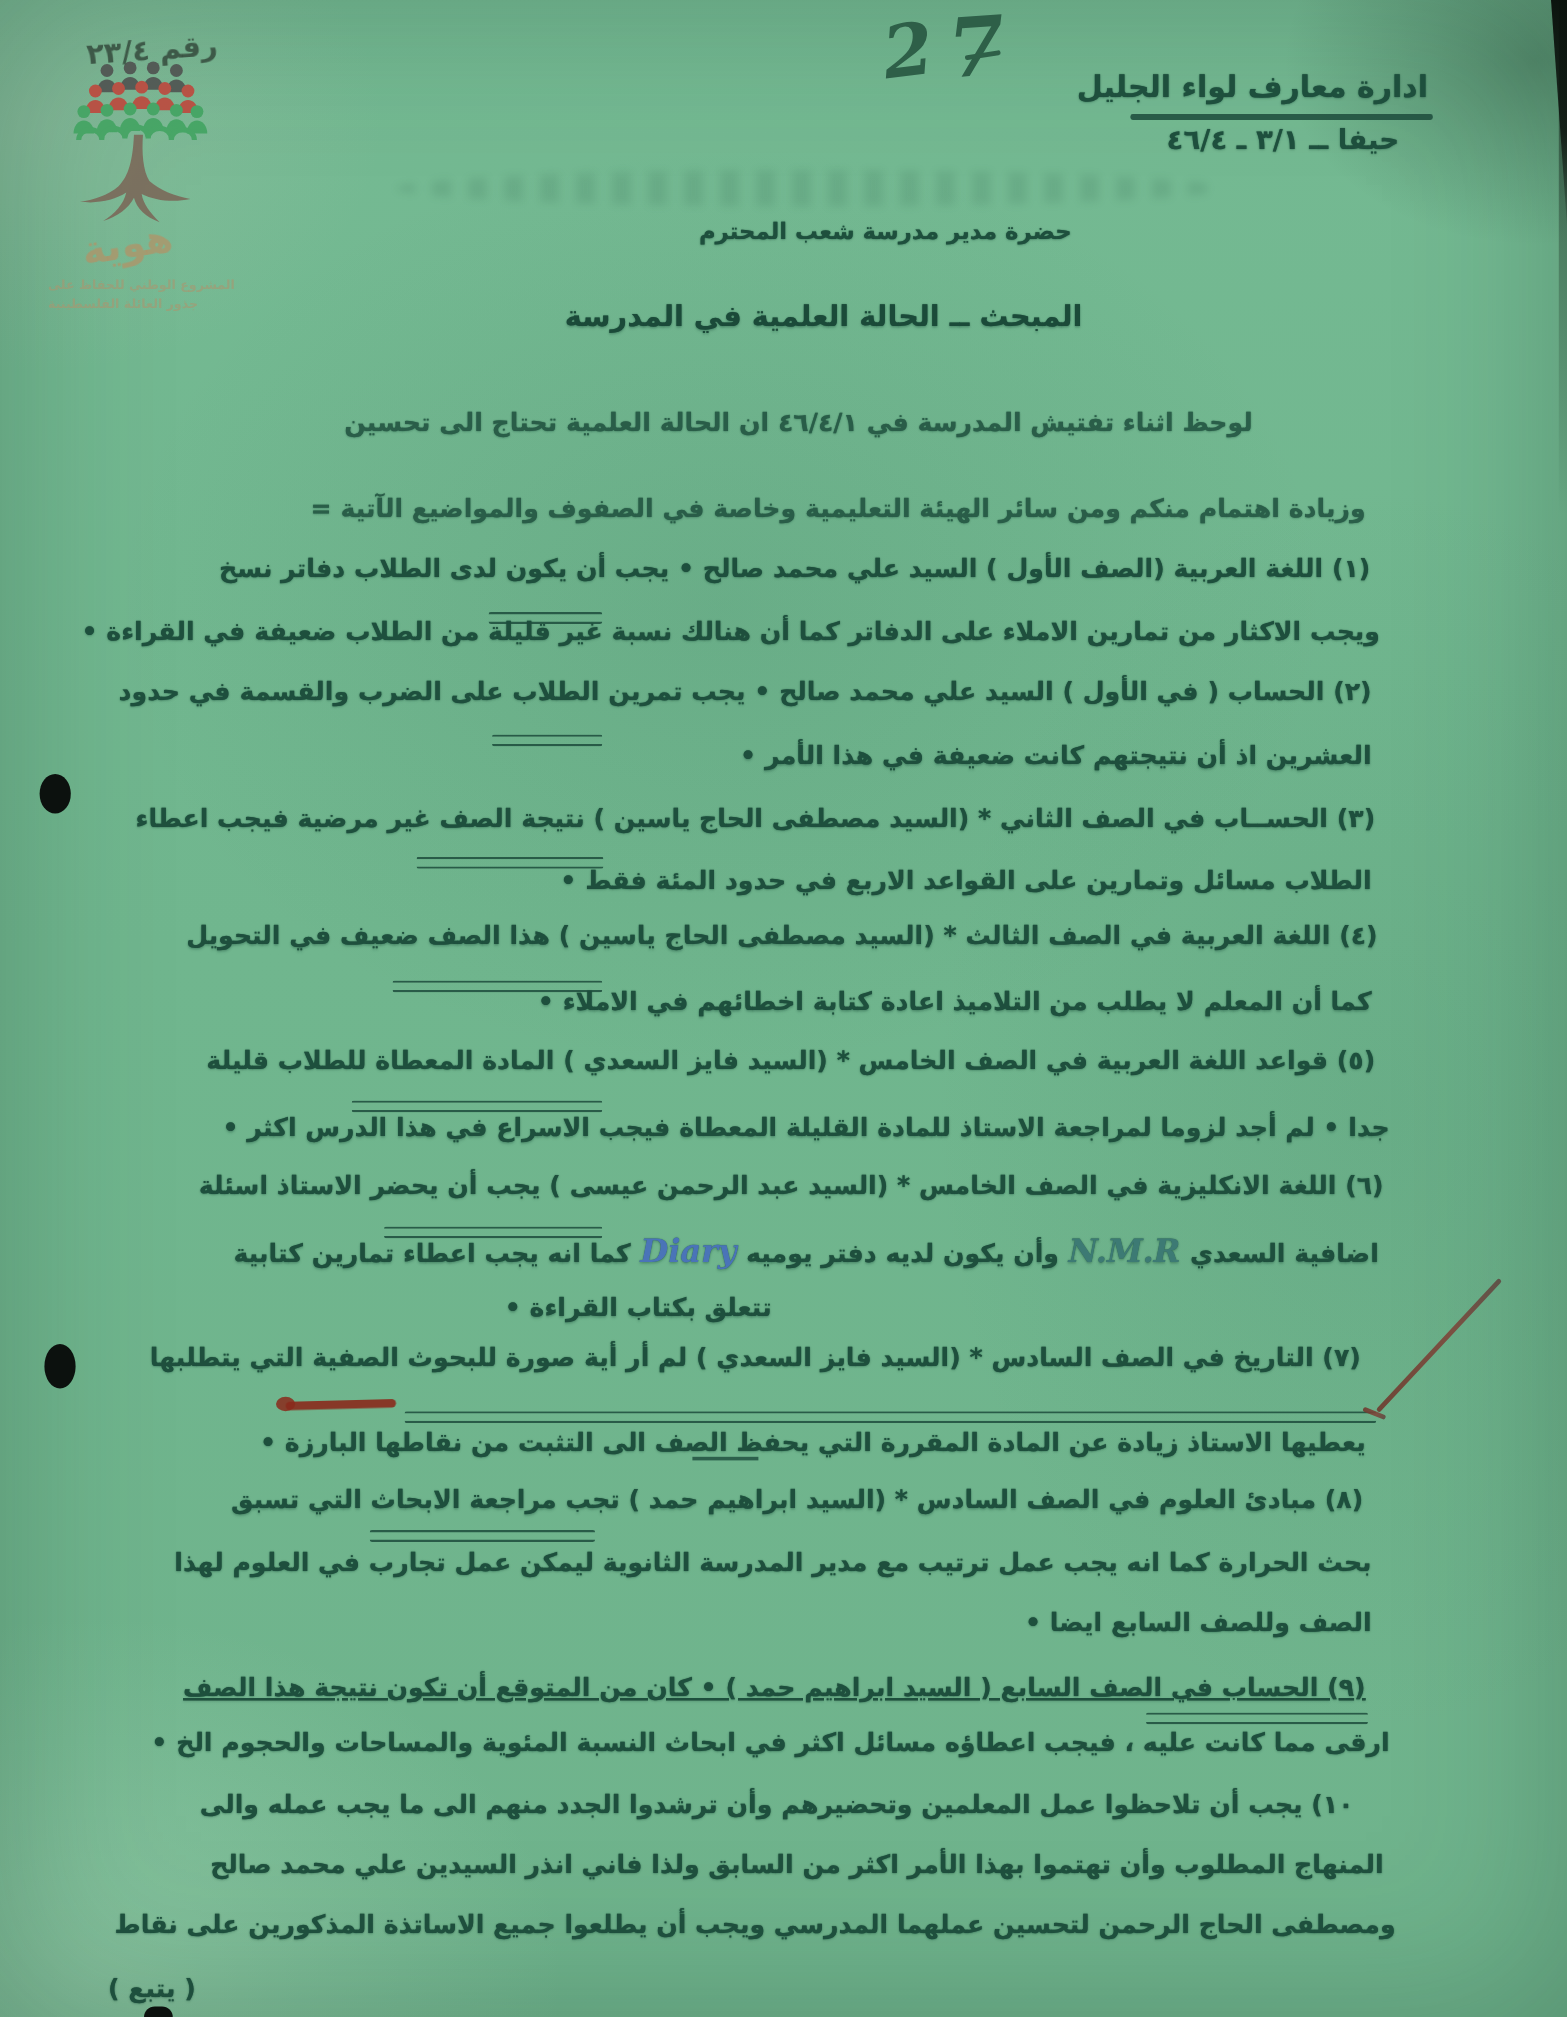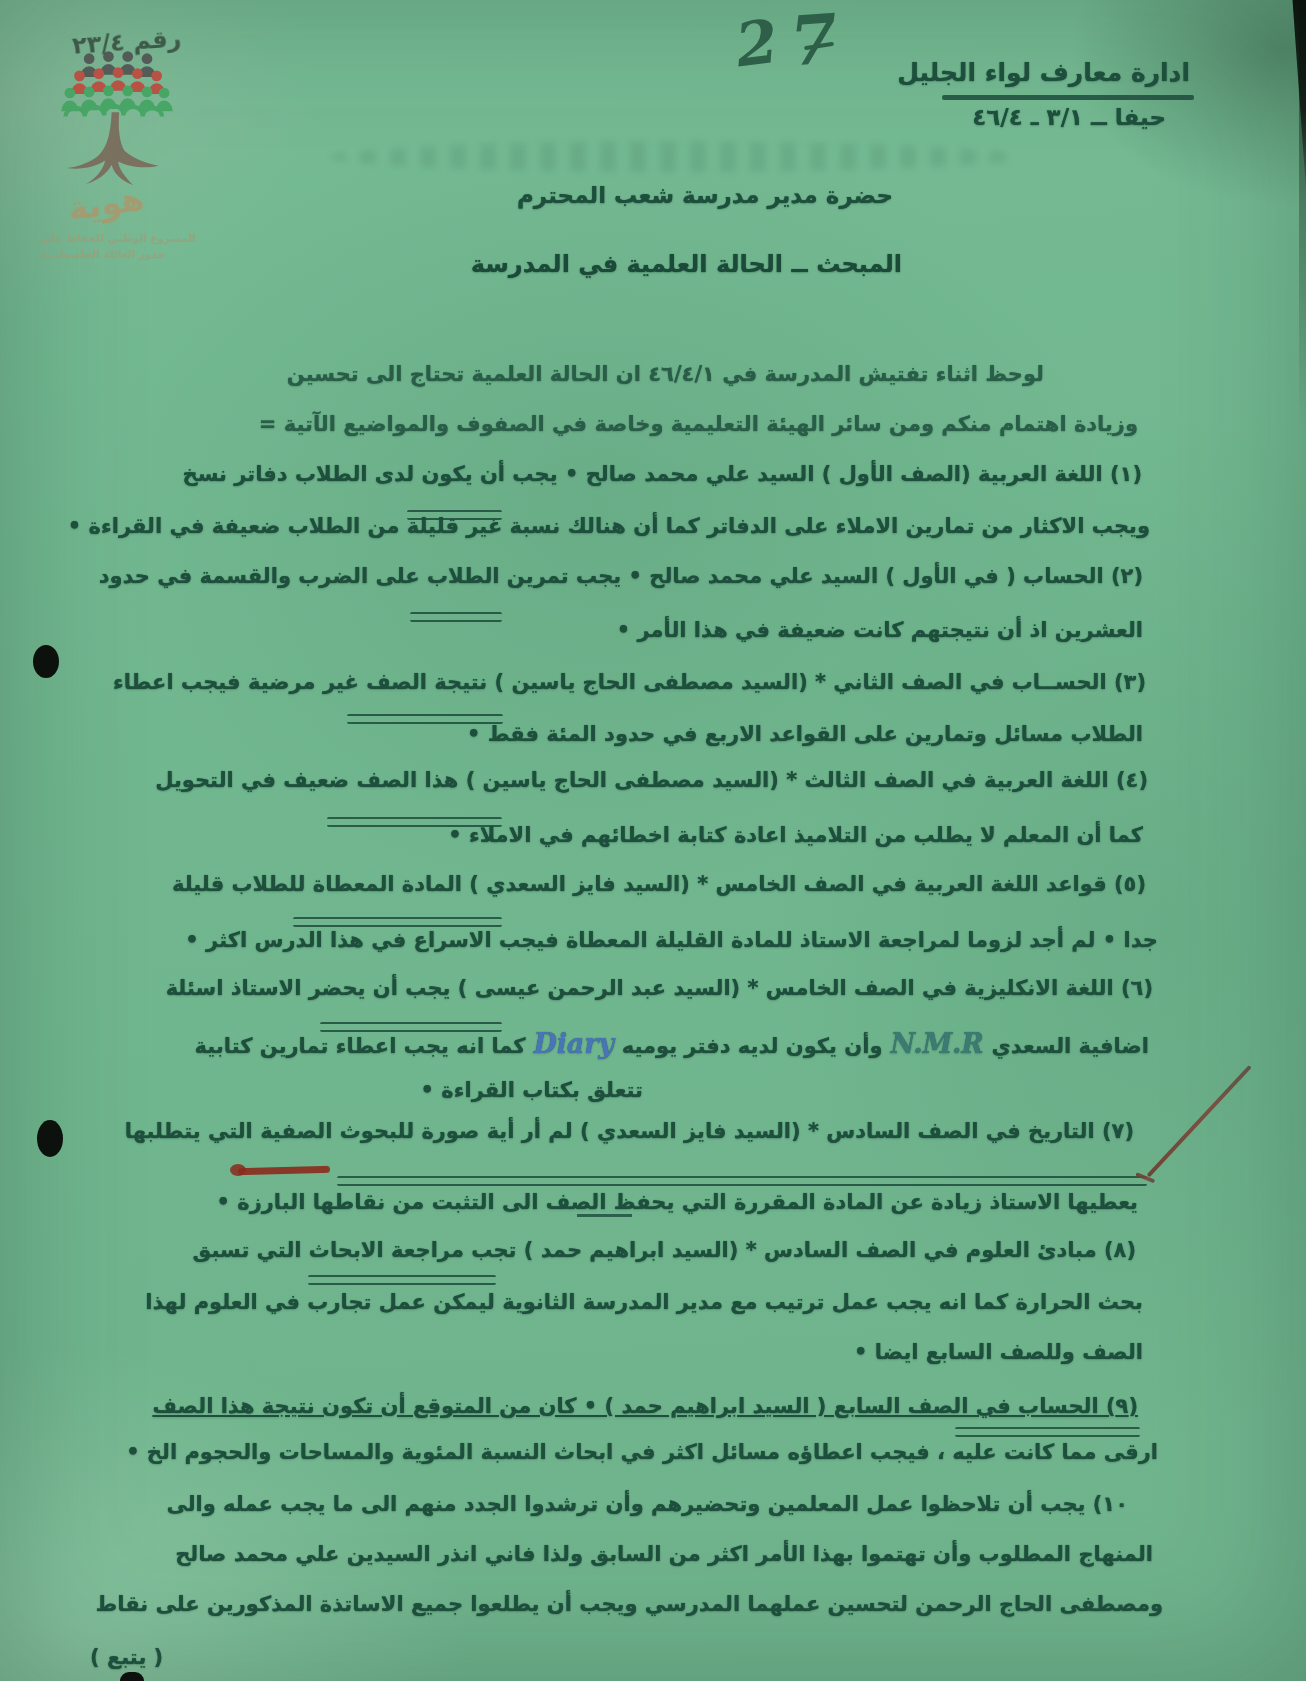--- a/index.html
+++ b/index.html
@@ -14,21 +14,21 @@
       radial-gradient(500px 700px at 88% 55%, rgba(40,100,74,.10), transparent 75%),
       linear-gradient(176deg,#75ba93 0%,#70b68e 45%,#6fb38c 100%);
     box-shadow:inset 0 0 140px rgba(26,58,42,.28);
   }
   .line{position:absolute;direction:rtl;white-space:nowrap;font-weight:bold;
         font-size:21px;color:#1e4f3d;letter-spacing:-.2px;}
   .tw{text-shadow:0 0 1px rgba(22,72,54,.8),0 1px 2px rgba(22,72,54,.25);filter:blur(.25px);}
   .faint{opacity:.85;}
   .hdr{font-size:25px;}
   .hdr2{font-size:23px;}
-  .addr{font-size:23px;}
+  .addr{font-size:19px;}
   .subj{font-size:24px;color:#1b4a39;}
   .uline{position:absolute;height:6px;border-top:2.5px solid #1d4c3c;border-bottom:2px solid #1d4c3c;
          opacity:.85;filter:blur(.35px);border-radius:2px;}
   .uline-thin{position:absolute;height:3px;background:#1d4c3c;opacity:.8;filter:blur(.3px);}
   .uline-red{position:absolute;height:7px;background:#8a2b1c;border-radius:4px;opacity:.9;
              filter:blur(.3px);transform:rotate(-1.5deg);}
   .red-blob{position:absolute;width:16px;height:12px;background:#8a2b1c;border-radius:50%;opacity:.85;filter:blur(.5px);}
   .diag{position:absolute;height:4px;background:linear-gradient(90deg,#6e3a2e,#7d463a 60%,#5d4a42);
         opacity:.9;transform-origin:left center;border-radius:2px;}
   .hole{position:absolute;background:#0c110e;border-radius:50%;}
@@ -135,21 +135,21 @@
     <span class="bar"></span>
   </div>
 
   <div class="line tw hdr" style="top:58px;right:116px;">ادارة معارف لواء الجليل</div>
   <div class="hdr-rule"></div>
   <div class="line tw hdr2" style="top:104px;right:140px;">حيفا ــ ١‏/‏٣‏ ـ ٤‏/‏٤٦</div>
 
   <div class="line tw addr" style="top:182px;right:413px;">حضرة مدير مدرسة شعب المحترم</div>
   <div class="line tw subj" style="top:250px;right:404px;">المبحث ــ الحالة العلمية في المدرسة</div>
 
-  <div class="line tw faint" style="top:362px;right:262px;">لوحظ اثناء تفتيش المدرسة في ١‏/‏٤‏/‏٤٦ ان الحالة العلمية تحتاج الى تحسين</div>
+  <div class="line tw faint" style="top:340px;right:262px;">لوحظ اثناء تفتيش المدرسة في ١‏/‏٤‏/‏٤٦ ان الحالة العلمية تحتاج الى تحسين</div>
   <div class="line tw faint" style="top:412px;right:168px;">وزيادة اهتمام منكم ومن سائر الهيئة التعليمية وخاصة في الصفوف والمواضيع الآتية =</div>
   <div class="line tw" style="top:462px;right:164px;">(١) اللغة العربية (الصف الأول ) السيد علي محمد صالح • يجب أن يكون لدى الطلاب دفاتر نسخ</div>
   <div class="line tw" style="top:514px;right:156px;">ويجب الاكثار من تمارين الاملاء على الدفاتر كما أن هنالك نسبة غير قليلة من الطلاب ضعيفة في القراءة •</div>
   <div class="line tw" style="top:564px;right:163px;">(٢) الحساب ( في الأول ) السيد علي محمد صالح • يجب تمرين الطلاب على الضرب والقسمة في حدود</div>
   <div class="line tw" style="top:618px;right:163px;">العشرين اذ أن نتيجتهم كانت ضعيفة في هذا الأمر •</div>
   <div class="line tw" style="top:670px;right:160px;">(٣) الحســاب في الصف الثاني * (السيد مصطفى الحاج ياسين ) نتيجة الصف غير مرضية فيجب اعطاء</div>
   <div class="line tw" style="top:722px;right:163px;">الطلاب مسائل وتمارين على القواعد الاربع في حدود المئة فقط •</div>
   <div class="line tw" style="top:768px;right:158px;">(٤) اللغة العربية في الصف الثالث * (السيد مصطفى الحاج ياسين ) هذا الصف ضعيف في التحويل</div>
   <div class="line tw" style="top:823px;right:163px;">كما أن المعلم لا يطلب من التلاميذ اعادة كتابة اخطائهم في الاملاء •</div>
   <div class="line tw" style="top:872px;right:160px;">(٥) قواعد اللغة العربية في الصف الخامس * (السيد فايز السعدي ) المادة المعطاة للطلاب قليلة</div>

